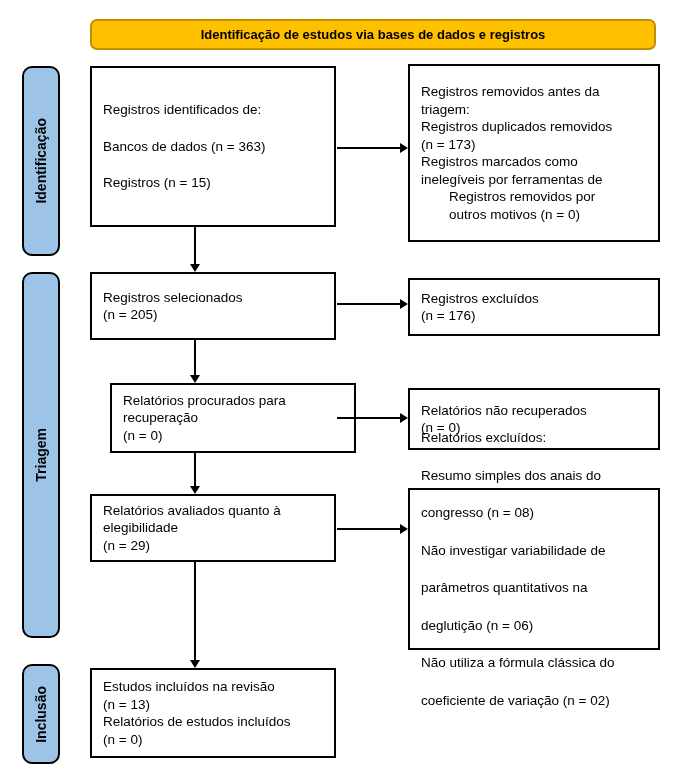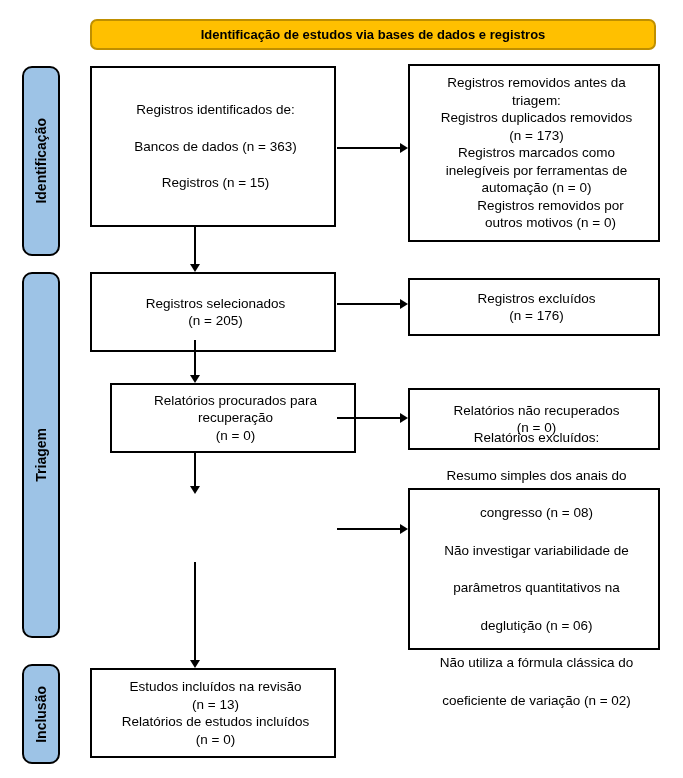--- a/index.html
+++ b/index.html
@@ -4,21 +4,21 @@
 <style>
   :root{
     --banner-fill:#FFC000;
     --banner-border:#BF8F00;
     --stage-fill:#9DC3E6;
     --line-color:#000000;
   }
   html,body{margin:0;padding:0;background:#ffffff;}
   .canvas{
     position:relative;width:683px;height:778px;background:#ffffff;
-    font-family:"Liberation Sans", sans-serif;color:#000;overflow:hidden;text-align:center;
+    font-family:"Liberation Sans", sans-serif;color:#000;overflow:hidden;
   }
   .banner{
     position:absolute;left:90px;top:19px;width:566px;height:31px;
     background:var(--banner-fill);border:2px solid var(--banner-border);
     border-radius:7px;box-sizing:border-box;
     display:flex;align-items:center;justify-content:center;
     font-weight:bold;font-size:13px;
   }
   .stage{
     position:absolute;left:22px;width:38px;
@@ -63,47 +63,51 @@
   <div class="stage" style="top:664px;height:100px;">
     <span>Inclusão</span>
   </div>
 
   <div class="fbox" style="left:90px;top:66px;width:246px;height:161px;gap:19px;">
     <div>Registros identificados de:</div>
     <div>Bancos de dados (n = 363)</div>
     <div>Registros (n = 15)</div>
   </div>
 
-  <div class="fbox" style="left:90px;top:272px;width:246px;height:80px;">
+  <div class="fbox" style="left:90px;top:272px;width:246px;height:68px;">
     <div>Registros selecionados</div>
     <div>(n = 205)</div>
   </div>
 
   <div class="fbox" style="left:90px;top:383px;width:246px;height:70px;margin-left:20px;">
     <div>Relatórios procurados para</div>
     <div>recuperação</div>
     <div>(n = 0)</div>
   </div>
 
+  <div class="fbox" style="left:90px;top:494px;width:246px;height:68px;">
+    <div>Relatórios avaliados quanto à</div>
+    <div>elegibilidade</div>
+    <div>(n = 29)</div>
+  </div>
 
   <div class="fbox" style="left:90px;top:668px;width:246px;height:90px;">
     <div>Estudos incluídos na revisão</div>
     <div>(n = 13)</div>
     <div>Relatórios de estudos incluídos</div>
     <div>(n = 0)</div>
   </div>
 
   <div class="fbox" style="left:408px;top:64px;width:252px;height:178px;">
     <div>Registros removidos antes da</div>
     <div>triagem:</div>
     <div>Registros duplicados removidos</div>
     <div>(n = 173)</div>
     <div>Registros marcados como</div>
     <div>inelegíveis por ferramentas de</div>
-    <div>automação (n = 0)</div>
     <div class="indent">Registros removidos por</div>
     <div class="indent">outros motivos (n = 0)</div>
   </div>
 
   <div class="fbox" style="left:408px;top:278px;width:252px;height:58px;">
     <div>Registros excluídos</div>
     <div>(n = 176)</div>
   </div>
 
   <div class="fbox" style="left:408px;top:388px;width:252px;height:62px;">

